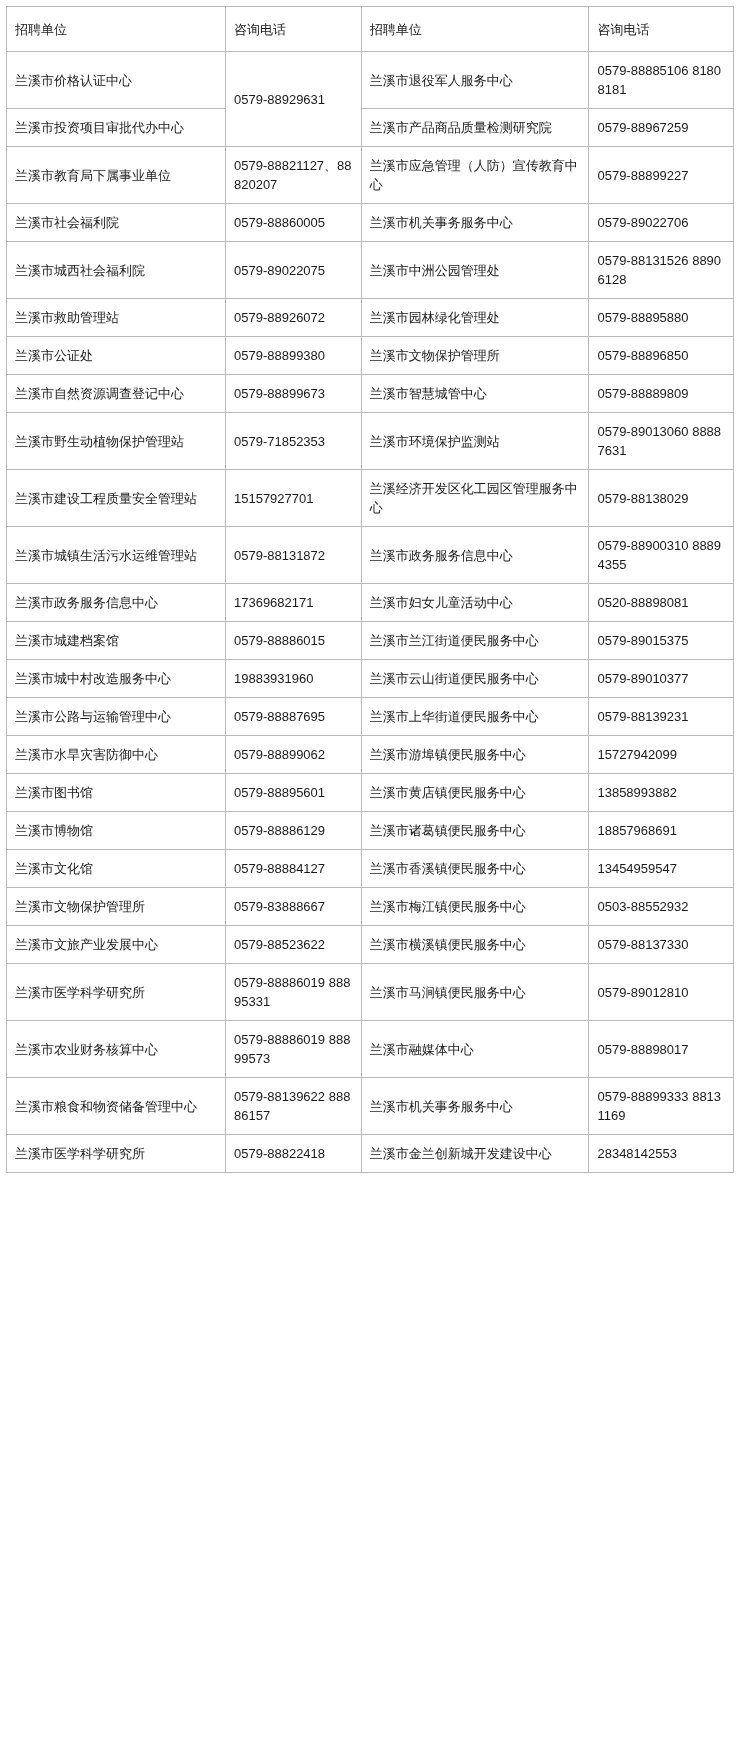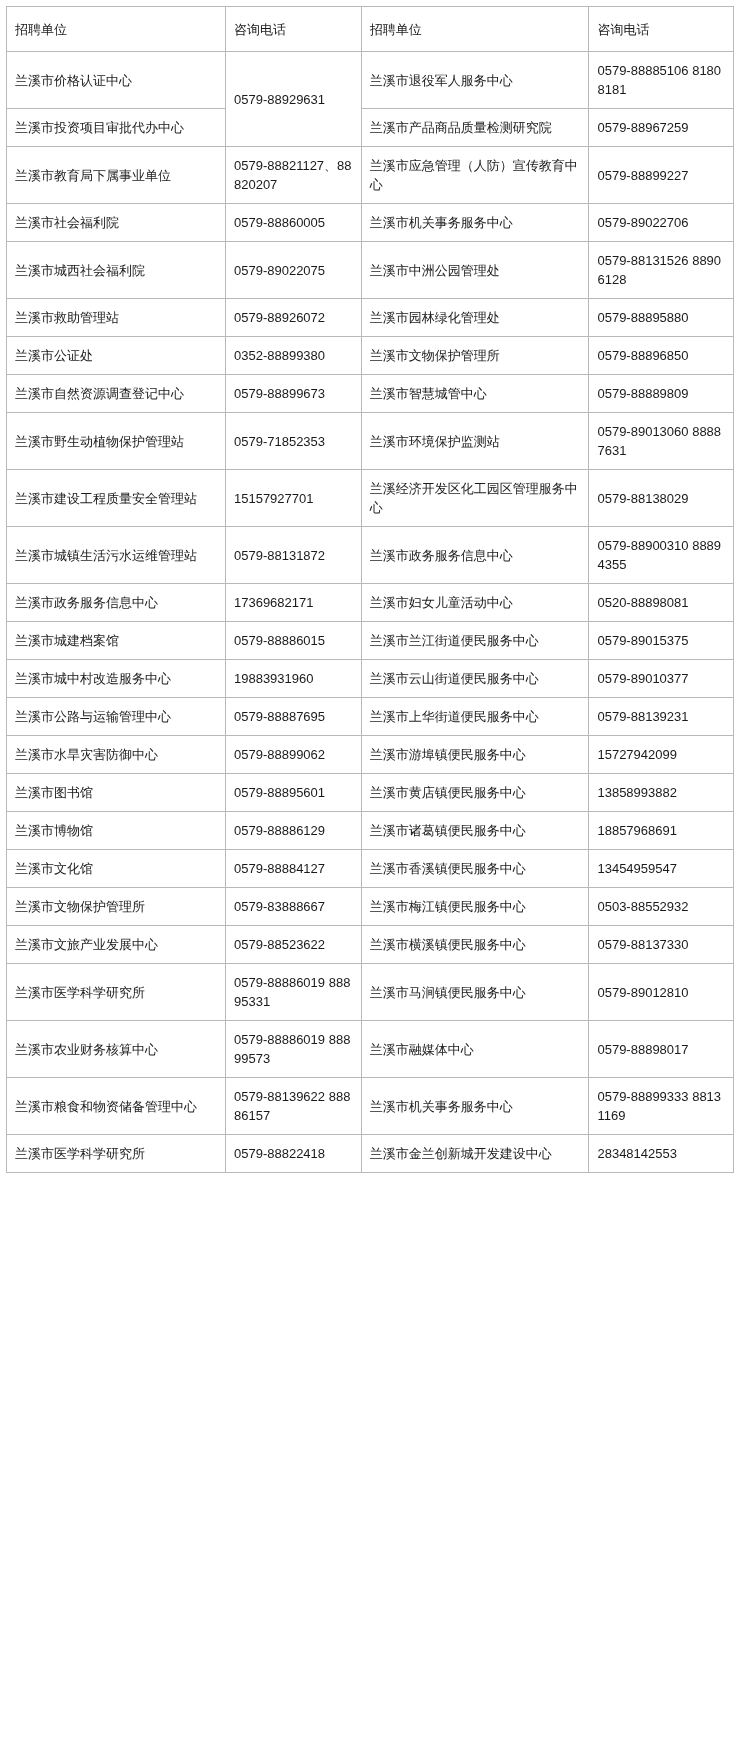--- a/index.html
+++ b/index.html
@@ -96,21 +96,21 @@
           <td>0579-88131526 88906128</td>
         </tr>
         <tr>
           <td>兰溪市救助管理站</td>
           <td>0579-88926072</td>
           <td>兰溪市园林绿化管理处</td>
           <td>0579-88895880</td>
         </tr>
         <tr>
           <td>兰溪市公证处</td>
-          <td>0352-88899380</td>
+          <td>0579-88899380</td>
           <td>兰溪市文物保护管理所</td>
           <td>0579-88896850</td>
         </tr>
         <tr>
           <td>兰溪市自然资源调查登记中心</td>
           <td>0579-88899673</td>
           <td>兰溪市智慧城管中心</td>
           <td>0579-88889809</td>
         </tr>
         <tr>

